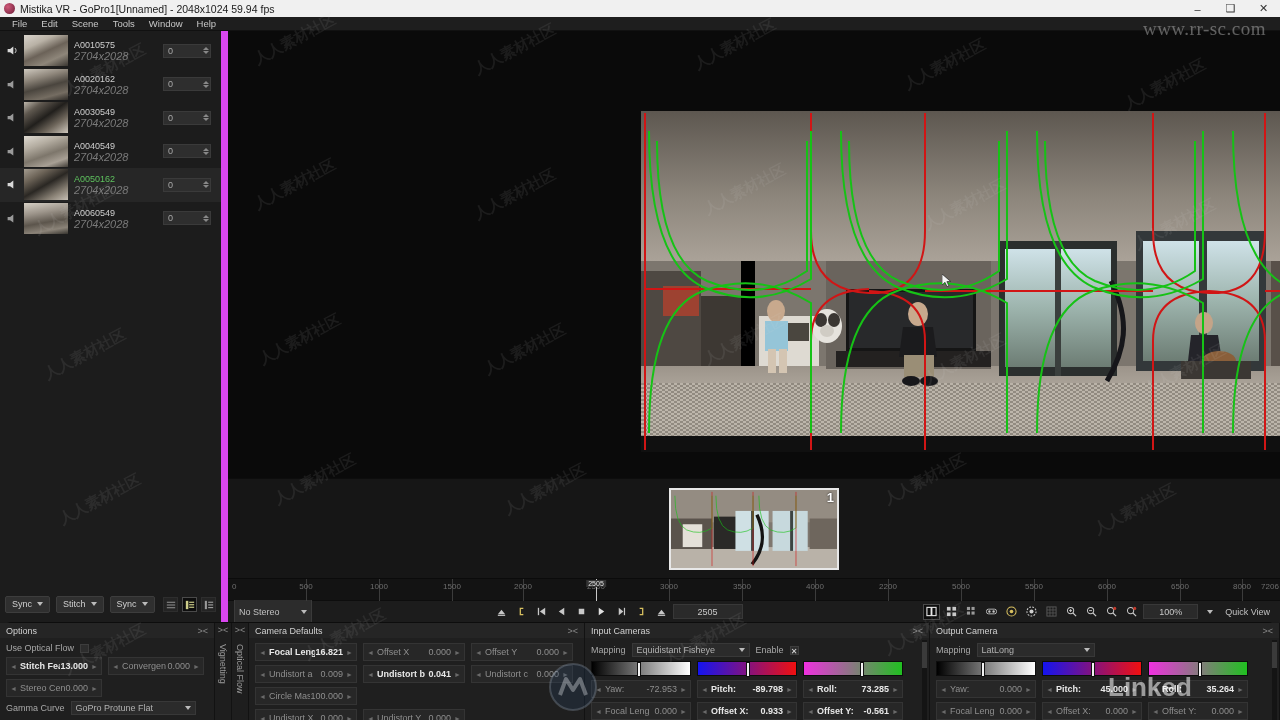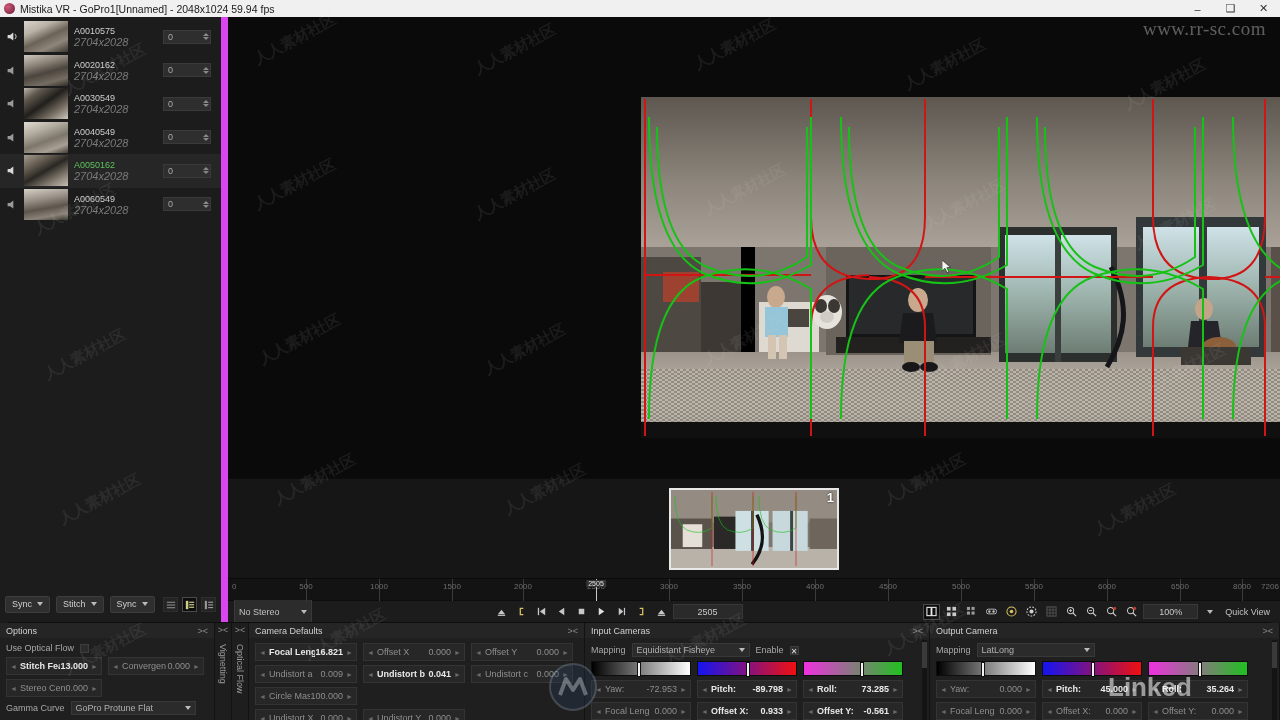--- a/index.html
+++ b/index.html
@@ -172,20 +172,28 @@
 
   <div class="titlebar">
     <div class="tb-icon"></div>
     <div class="tb-title">Mistika VR - GoPro1[Unnamed] - 2048x1024 59.94 fps</div>
     <div class="tb-spacer"></div>
     <div class="tb-btn">–</div>
     <div class="tb-btn">❑</div>
     <div class="tb-btn close">✕</div>
   </div>
 
+  <div class="menubar">
+    <div class="menu-item">File</div>
+    <div class="menu-item">Edit</div>
+    <div class="menu-item">Scene</div>
+    <div class="menu-item">Tools</div>
+    <div class="menu-item">Window</div>
+    <div class="menu-item">Help</div>
+  </div>
 
   <div class="mid">
 
     <div class="leftpanel">
       <div class="cliplist">
 
         <div class="clip">
           <div class="spk">
             <svg viewBox="0 0 16 16">
                 <path d="M2 6h3l4-3v10l-4-3H2z" fill="#d8d8d8"></path>
@@ -522,21 +530,21 @@
           <div class="ticklbl" style="left:295px">2000</div>
         <div class="tick" style="left:368px"></div>
           <div class="ticklbl" style="left:368px">2500</div>
         <div class="tick" style="left:441px"></div>
           <div class="ticklbl" style="left:441px">3000</div>
         <div class="tick" style="left:514px"></div>
           <div class="ticklbl" style="left:514px">3500</div>
         <div class="tick" style="left:587px"></div>
           <div class="ticklbl" style="left:587px">4000</div>
         <div class="tick" style="left:660px"></div>
-          <div class="ticklbl" style="left:660px">4500</div>
+          <div class="ticklbl" style="left:660px">2200</div>
         <div class="tick" style="left:733px"></div>
           <div class="ticklbl" style="left:733px">5000</div>
         <div class="tick" style="left:806px"></div>
           <div class="ticklbl" style="left:806px">5500</div>
         <div class="tick" style="left:879px"></div>
           <div class="ticklbl" style="left:879px">6000</div>
         <div class="tick" style="left:952px"></div>
           <div class="ticklbl" style="left:952px">6500</div>
         <div class="tick" style="left:1014px"></div>
           <div class="ticklbl" style="left:1014px">8000</div>

